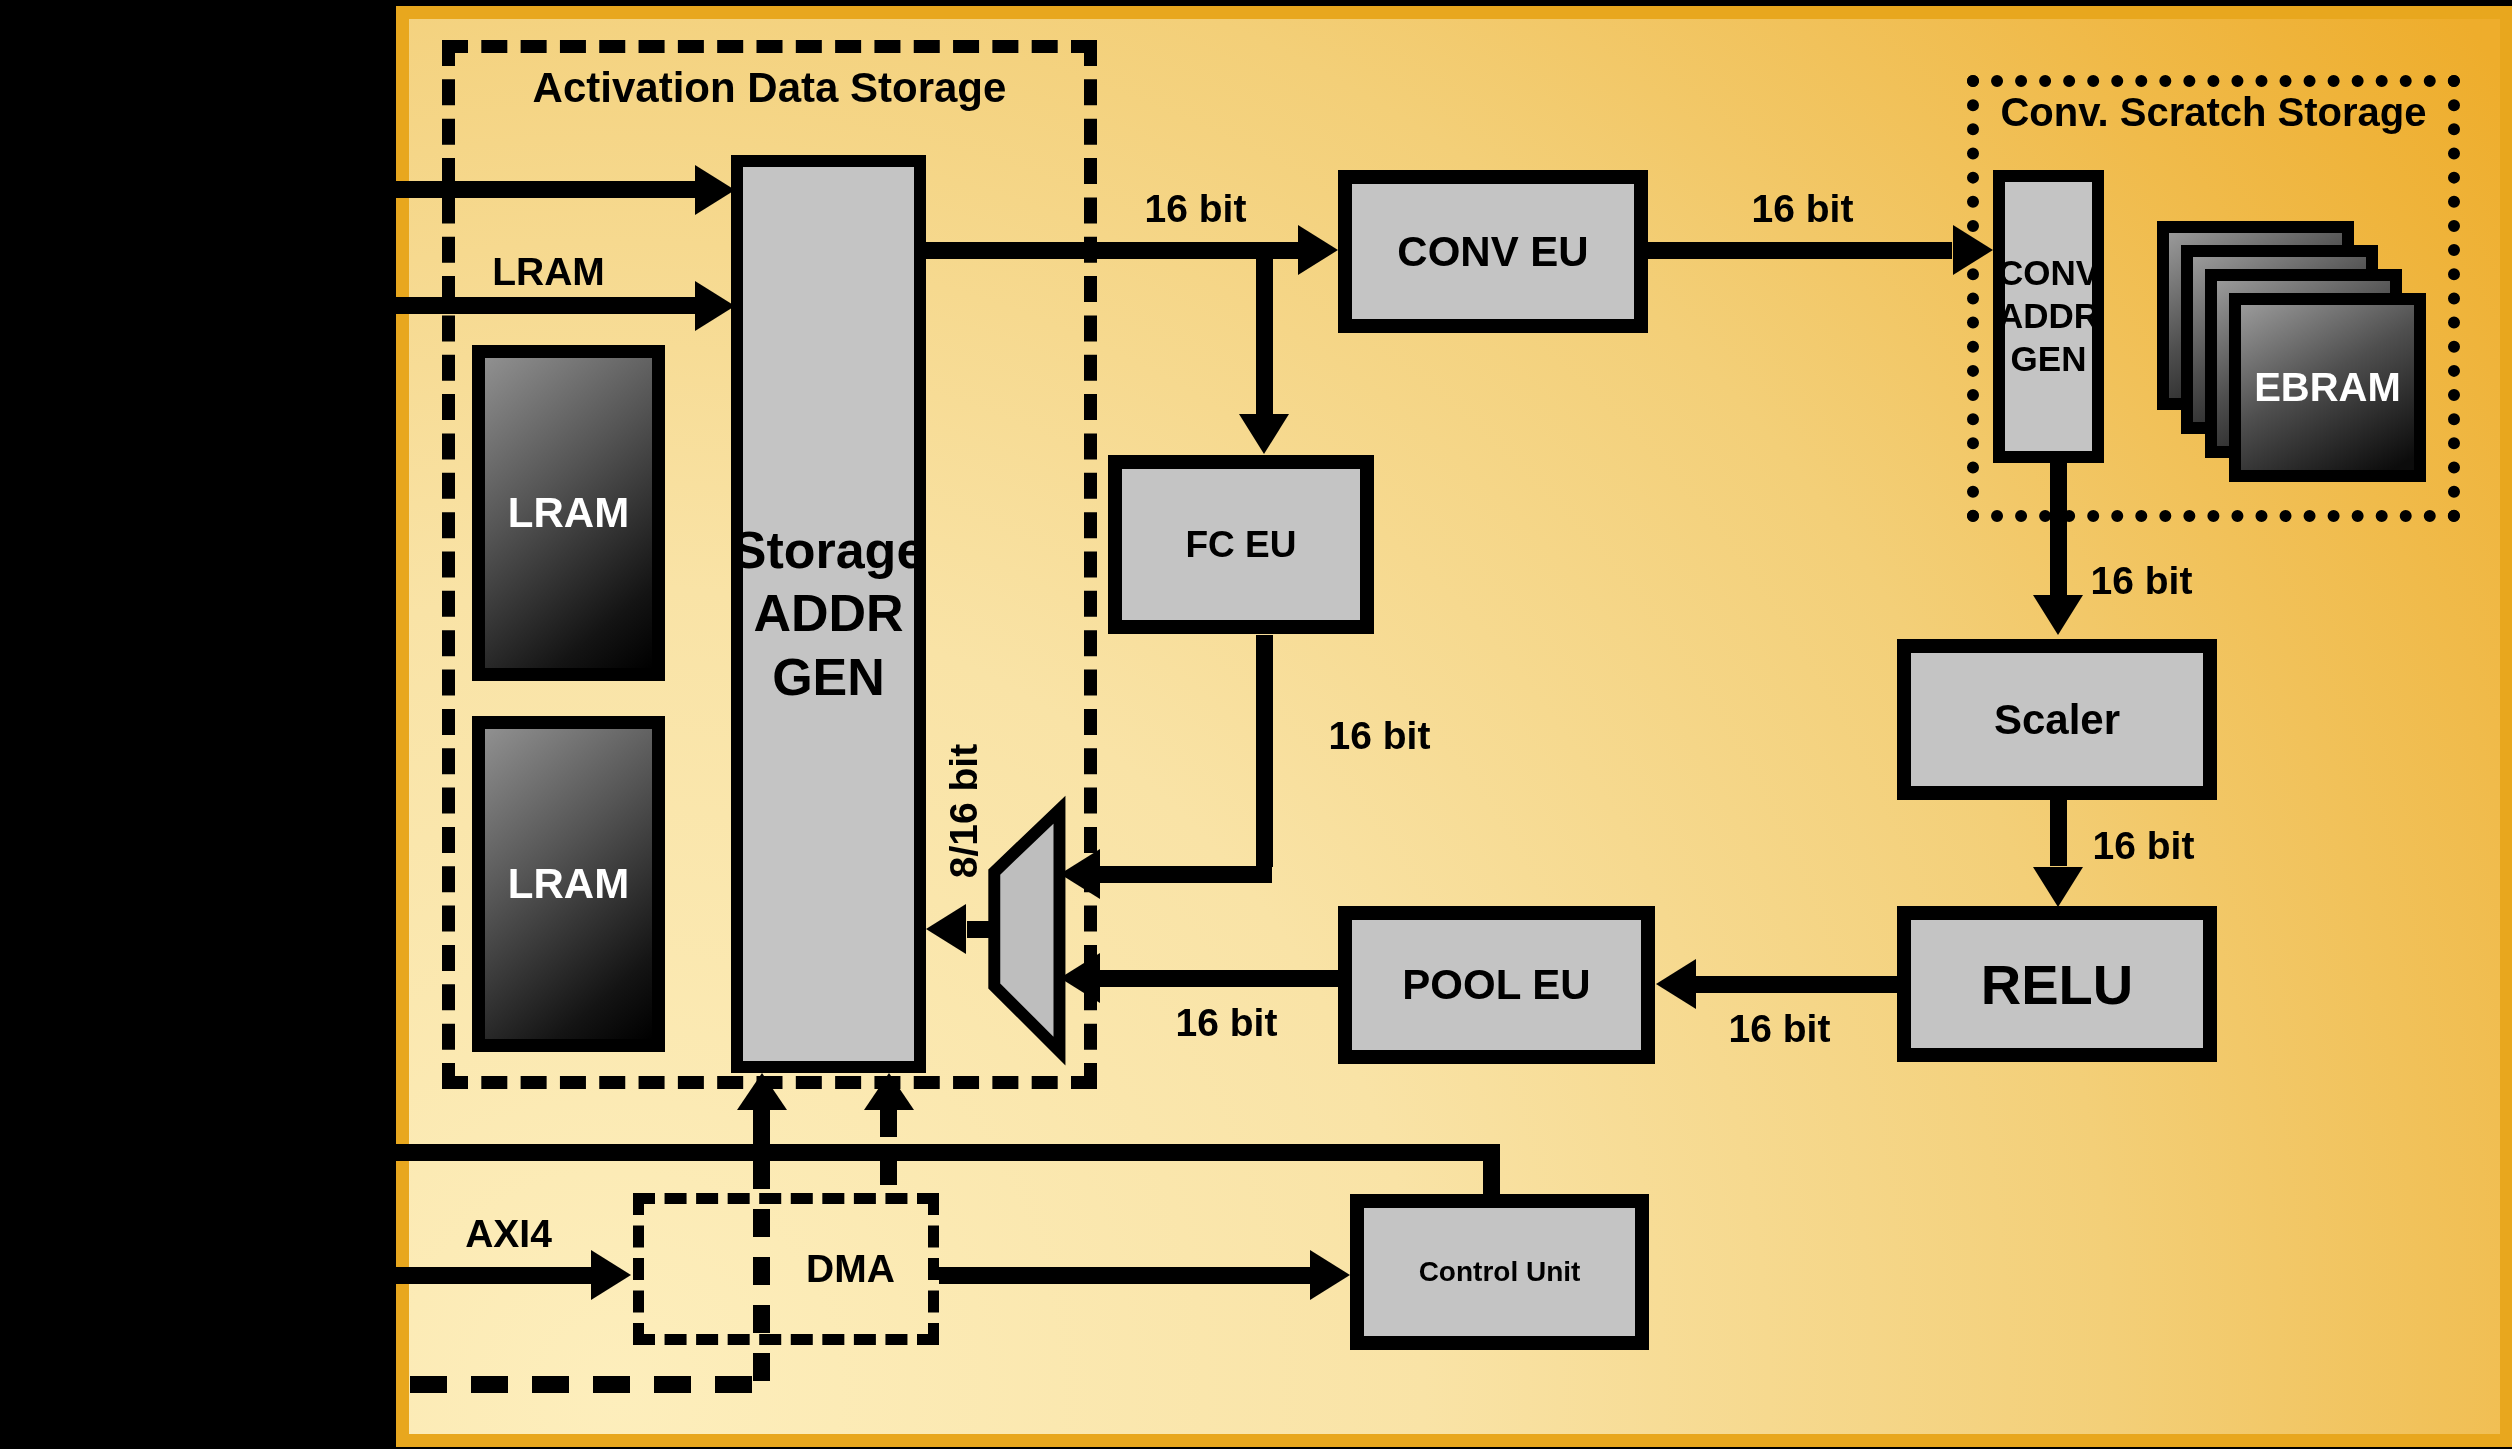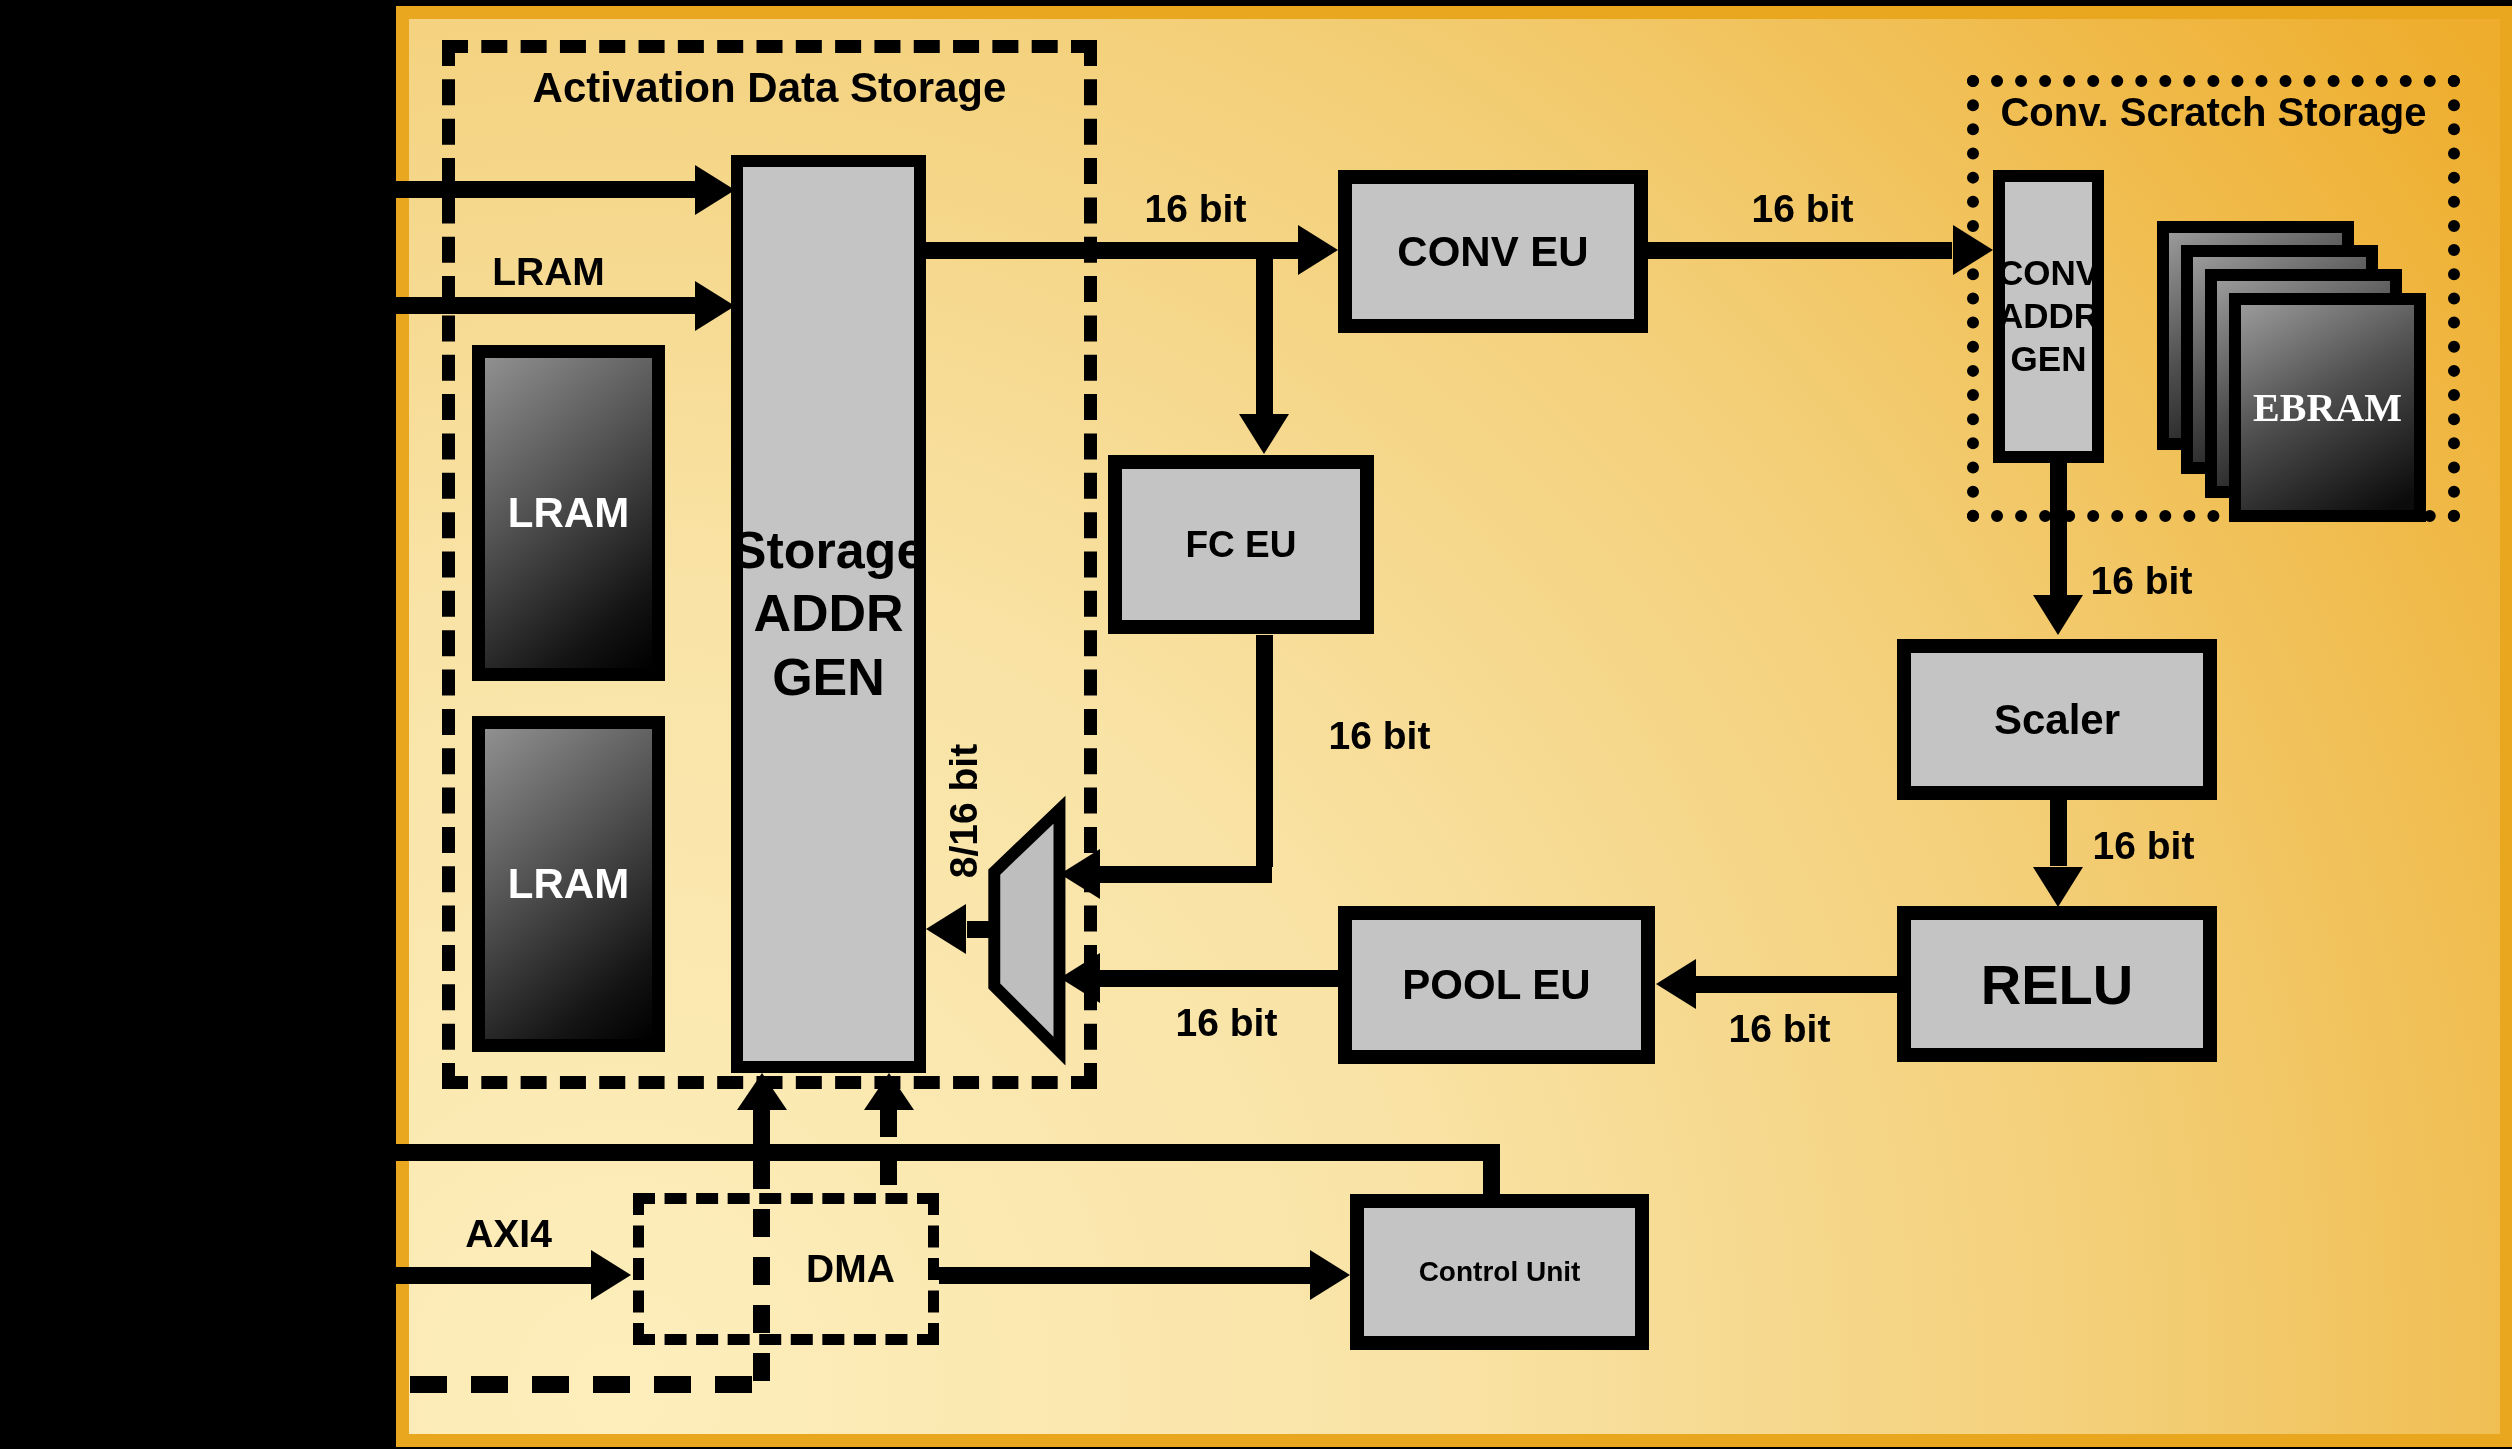--- a/index.html
+++ b/index.html
@@ -16,22 +16,22 @@
        border:13px solid #000;display:flex;align-items:center;justify-content:center;
        font-weight:bold;color:#fff;}
   .line{background:#000;}
   .dashv{background:repeating-linear-gradient(to bottom,#000 0 28px,transparent 28px 48px);}
   .dashh{background:repeating-linear-gradient(to right,#000 0 37px,transparent 37px 61px);}
   .ar-r{width:0;height:0;border-top:25px solid transparent;border-bottom:25px solid transparent;border-left:40px solid #000;}
   .ar-l{width:0;height:0;border-top:25px solid transparent;border-bottom:25px solid transparent;border-right:40px solid #000;}
   .ar-d{width:0;height:0;border-left:25px solid transparent;border-right:25px solid transparent;border-top:40px solid #000;}
   .ar-u{width:0;height:0;border-left:25px solid transparent;border-right:25px solid transparent;border-bottom:37px solid #000;}
   .bus-label{font-weight:bold;color:#000;font-size:39px;text-align:center;width:147px;}
-  .stack-layer{width:197px;height:229px;border:12px solid #000;
-       background:linear-gradient(150deg,#9a9a9a 0%,#4f4f4f 45%,#0c0c0c 95%);font-family:Liberation Serif, serif;}
+  .stack-layer{width:197px;height:189px;border:12px solid #000;
+       background:linear-gradient(150deg,#9a9a9a 0%,#4f4f4f 45%,#0c0c0c 95%);}
 </style>
 </head>
 <body>
 
 <div id="panel" class="abs"></div>
 
 <div class="abs group-dashed" style="left:442px;top:40px;width:655px;height:1049px;"></div>
 <div class="abs group-title" style="left:442px;top:64px;width:655px;font-size:42px;">Activation Data Storage</div>
 
 <div class="abs group-dotted" style="left:1967px;top:75px;width:493px;height:447px;"></div>

